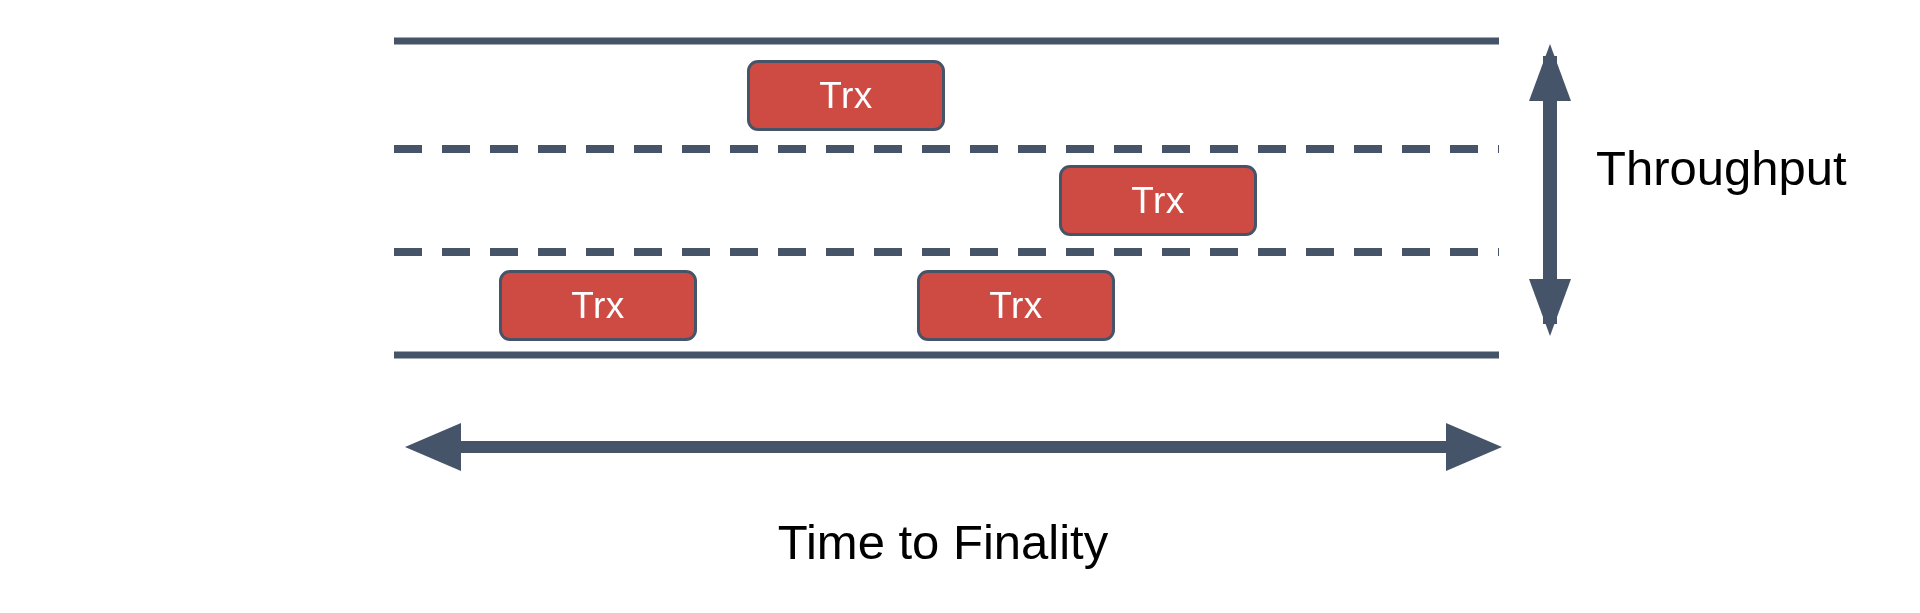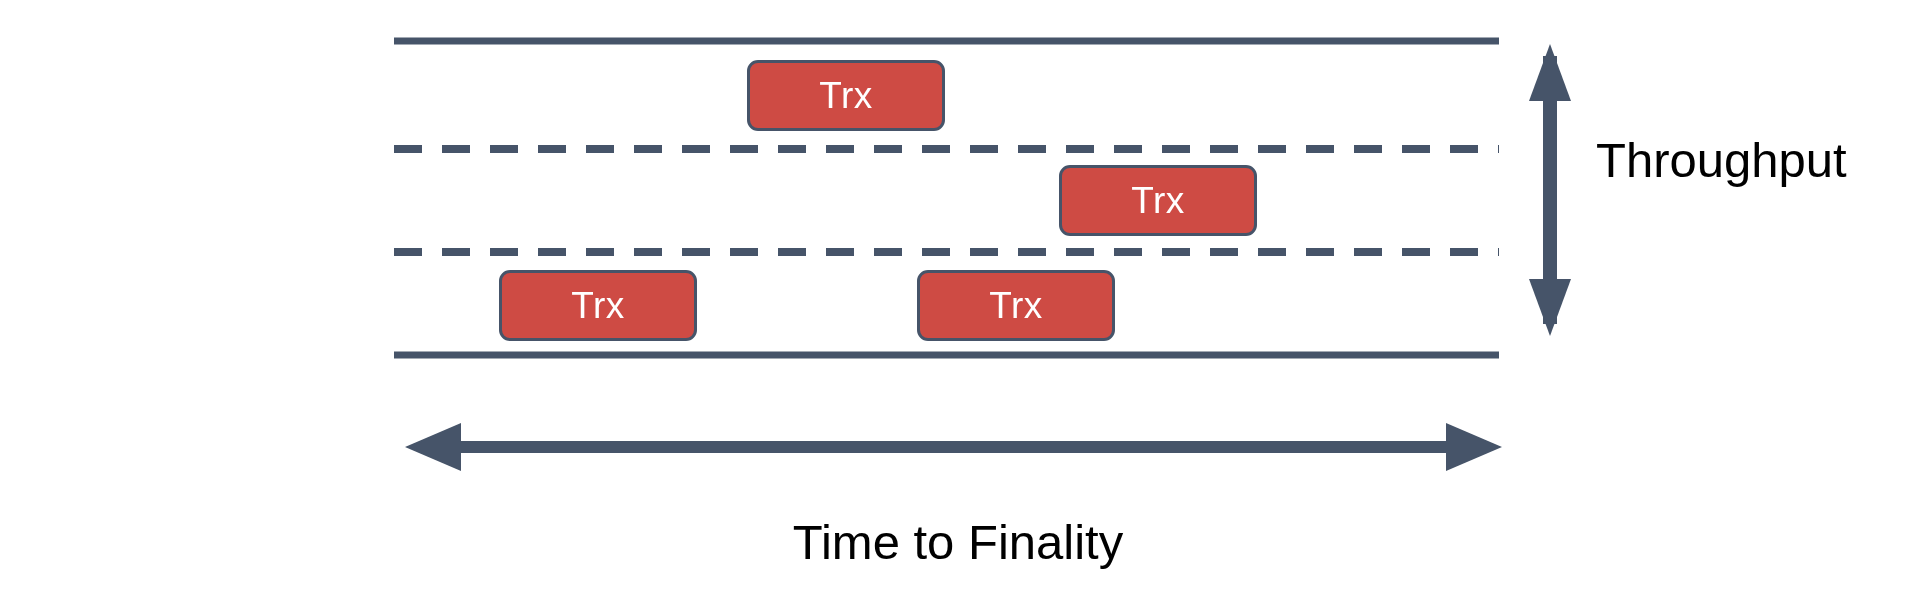--- a/index.html
+++ b/index.html
@@ -47,25 +47,25 @@
     position: absolute;
     color: #000000;
     font-family: "Liberation Sans", sans-serif;
     font-size: 49px;
     font-weight: 400;
     line-height: 1;
     white-space: nowrap;
   }
   #throughput-label {
     left: 1584px;
-    top: 136px;
+    top: 144px;
     text-align: center;
   }
   #finality-label {
-    left: 16px;
+    left: 1px;
     top: 518px;
     width: 1860px;
     text-align: center;
   }
 </style>
 </head>
 <body>
 
 <div id="canvas">
 

